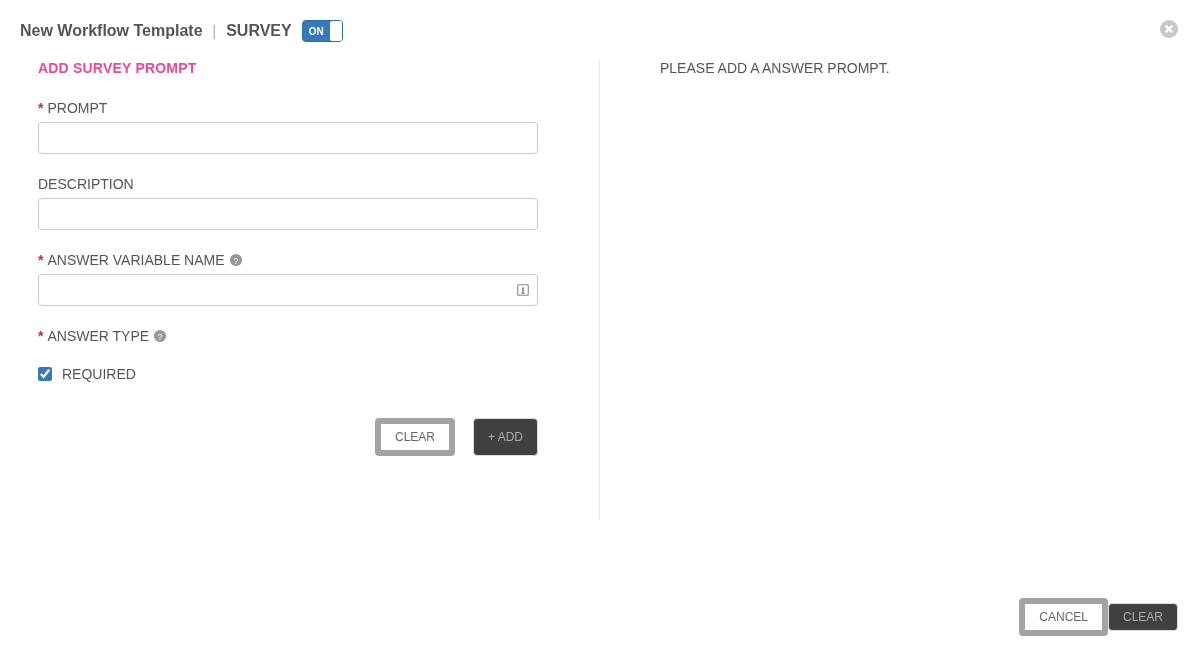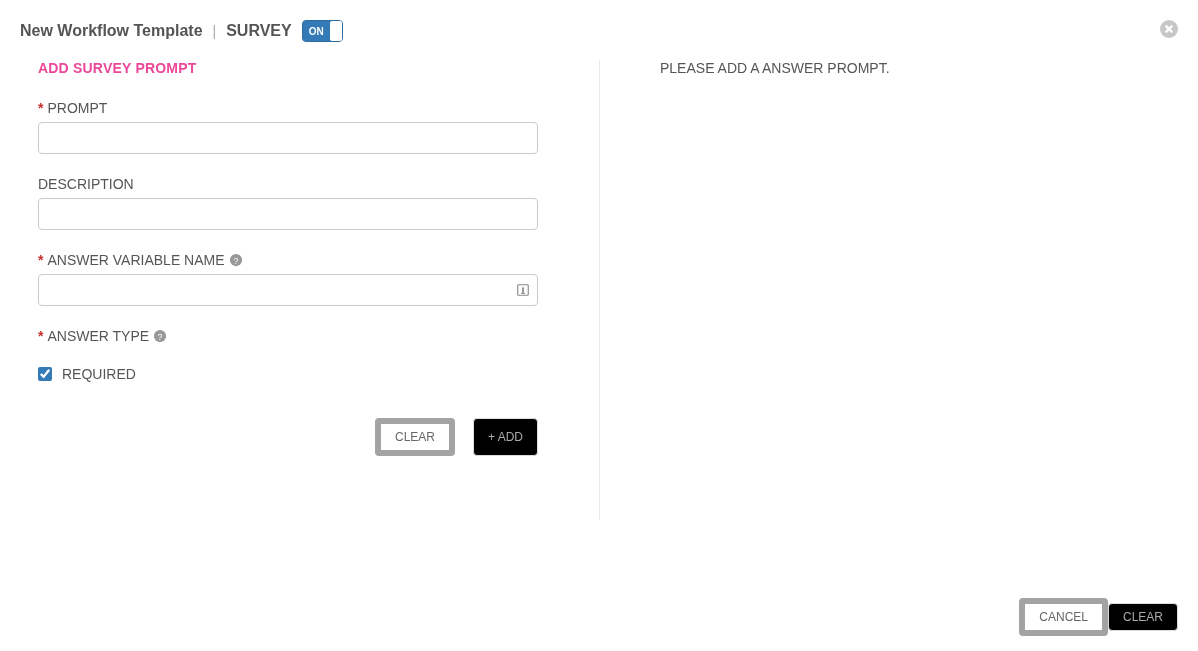--- a/index.html
+++ b/index.html
@@ -151,21 +151,21 @@
       padding: 6px 14px;
       border-radius: 4px;
       cursor: pointer;
     }
     .btn-outline {
       background: #fff;
       border: 6px solid #a3a3a3;
       color: #666;
     }
     .btn-disabled {
-      background: #000000;
+      background: #404040;
       border: 1px solid #ddd;
       color: #aaa;
       cursor: not-allowed;
     }
     .preview-msg {
       font-size: 14px;
       color: #555;
     }
     .footer {
       position: absolute;

